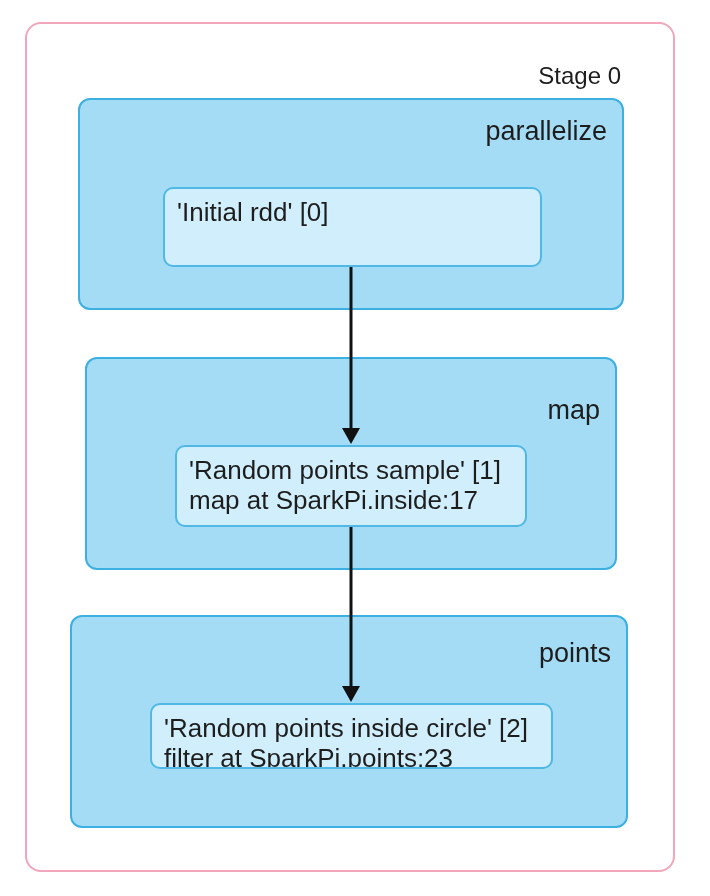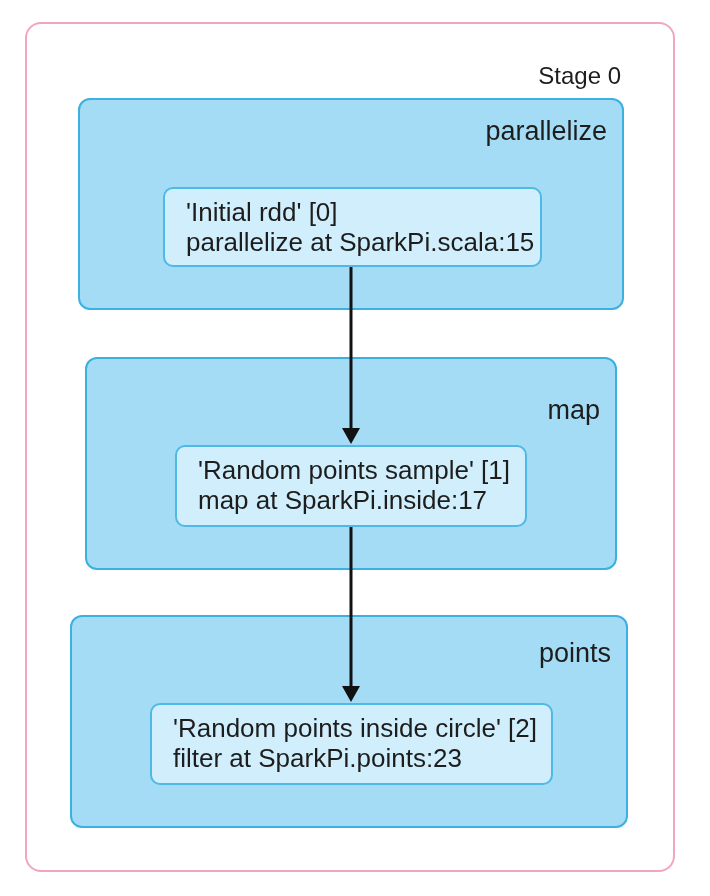--- a/index.html
+++ b/index.html
@@ -55,30 +55,30 @@
   }
   .op-2 .op-label { top: 36px; }
   .op-3 .op-label { top: 21px; }
   
   .rdd-node {
     position: absolute;
     box-sizing: border-box;
     background: #d0eefb;
     border: 2px solid #4fb8e5;
     border-radius: 10px;
-    padding: 8px 21px;
+    padding: 8px 12px;
     font-size: 26px;
     line-height: 30px;
     color: #1d1d1d;
     white-space: nowrap;
     overflow: hidden;
   }
   .rdd-1 { left: 163px; top: 187px; width: 379px; height: 80px; }
   .rdd-2 { left: 175px; top: 445px; width: 352px; height: 82px; }
-  .rdd-3 { left: 150px; top: 703px; width: 403px; height: 82px; }
+  .rdd-3 { left: 150px; top: 703px; width: 403px; height: 66px; }
   .rdd-line { display: block; }
   
   #edges {
     position: absolute;
     left: 0;
     top: 0;
     width: 710px;
     height: 896px;
     pointer-events: none;
   }
@@ -110,21 +110,20 @@
       <polygon points="342,428 360,428 351,444" fill="#111111"></polygon>
     </g>
     <g>
       <line x1="351" y1="527" x2="351" y2="688" stroke="#111111" stroke-width="3"></line>
       <polygon points="342,686 360,686 351,702" fill="#111111"></polygon>
     </g>
   </svg>
 
   <div class="rdd-node rdd-1">
     <span class="rdd-line">'Initial rdd' [0]</span>
-    <span class="rdd-line">parallelize at SparkPi.scala:15</span>
   </div>
 
   <div class="rdd-node rdd-2">
     <span class="rdd-line">'Random points sample' [1]</span>
     <span class="rdd-line">map at SparkPi.inside:17</span>
   </div>
 
   <div class="rdd-node rdd-3">
     <span class="rdd-line">'Random points inside circle' [2]</span>
     <span class="rdd-line">filter at SparkPi.points:23</span>

